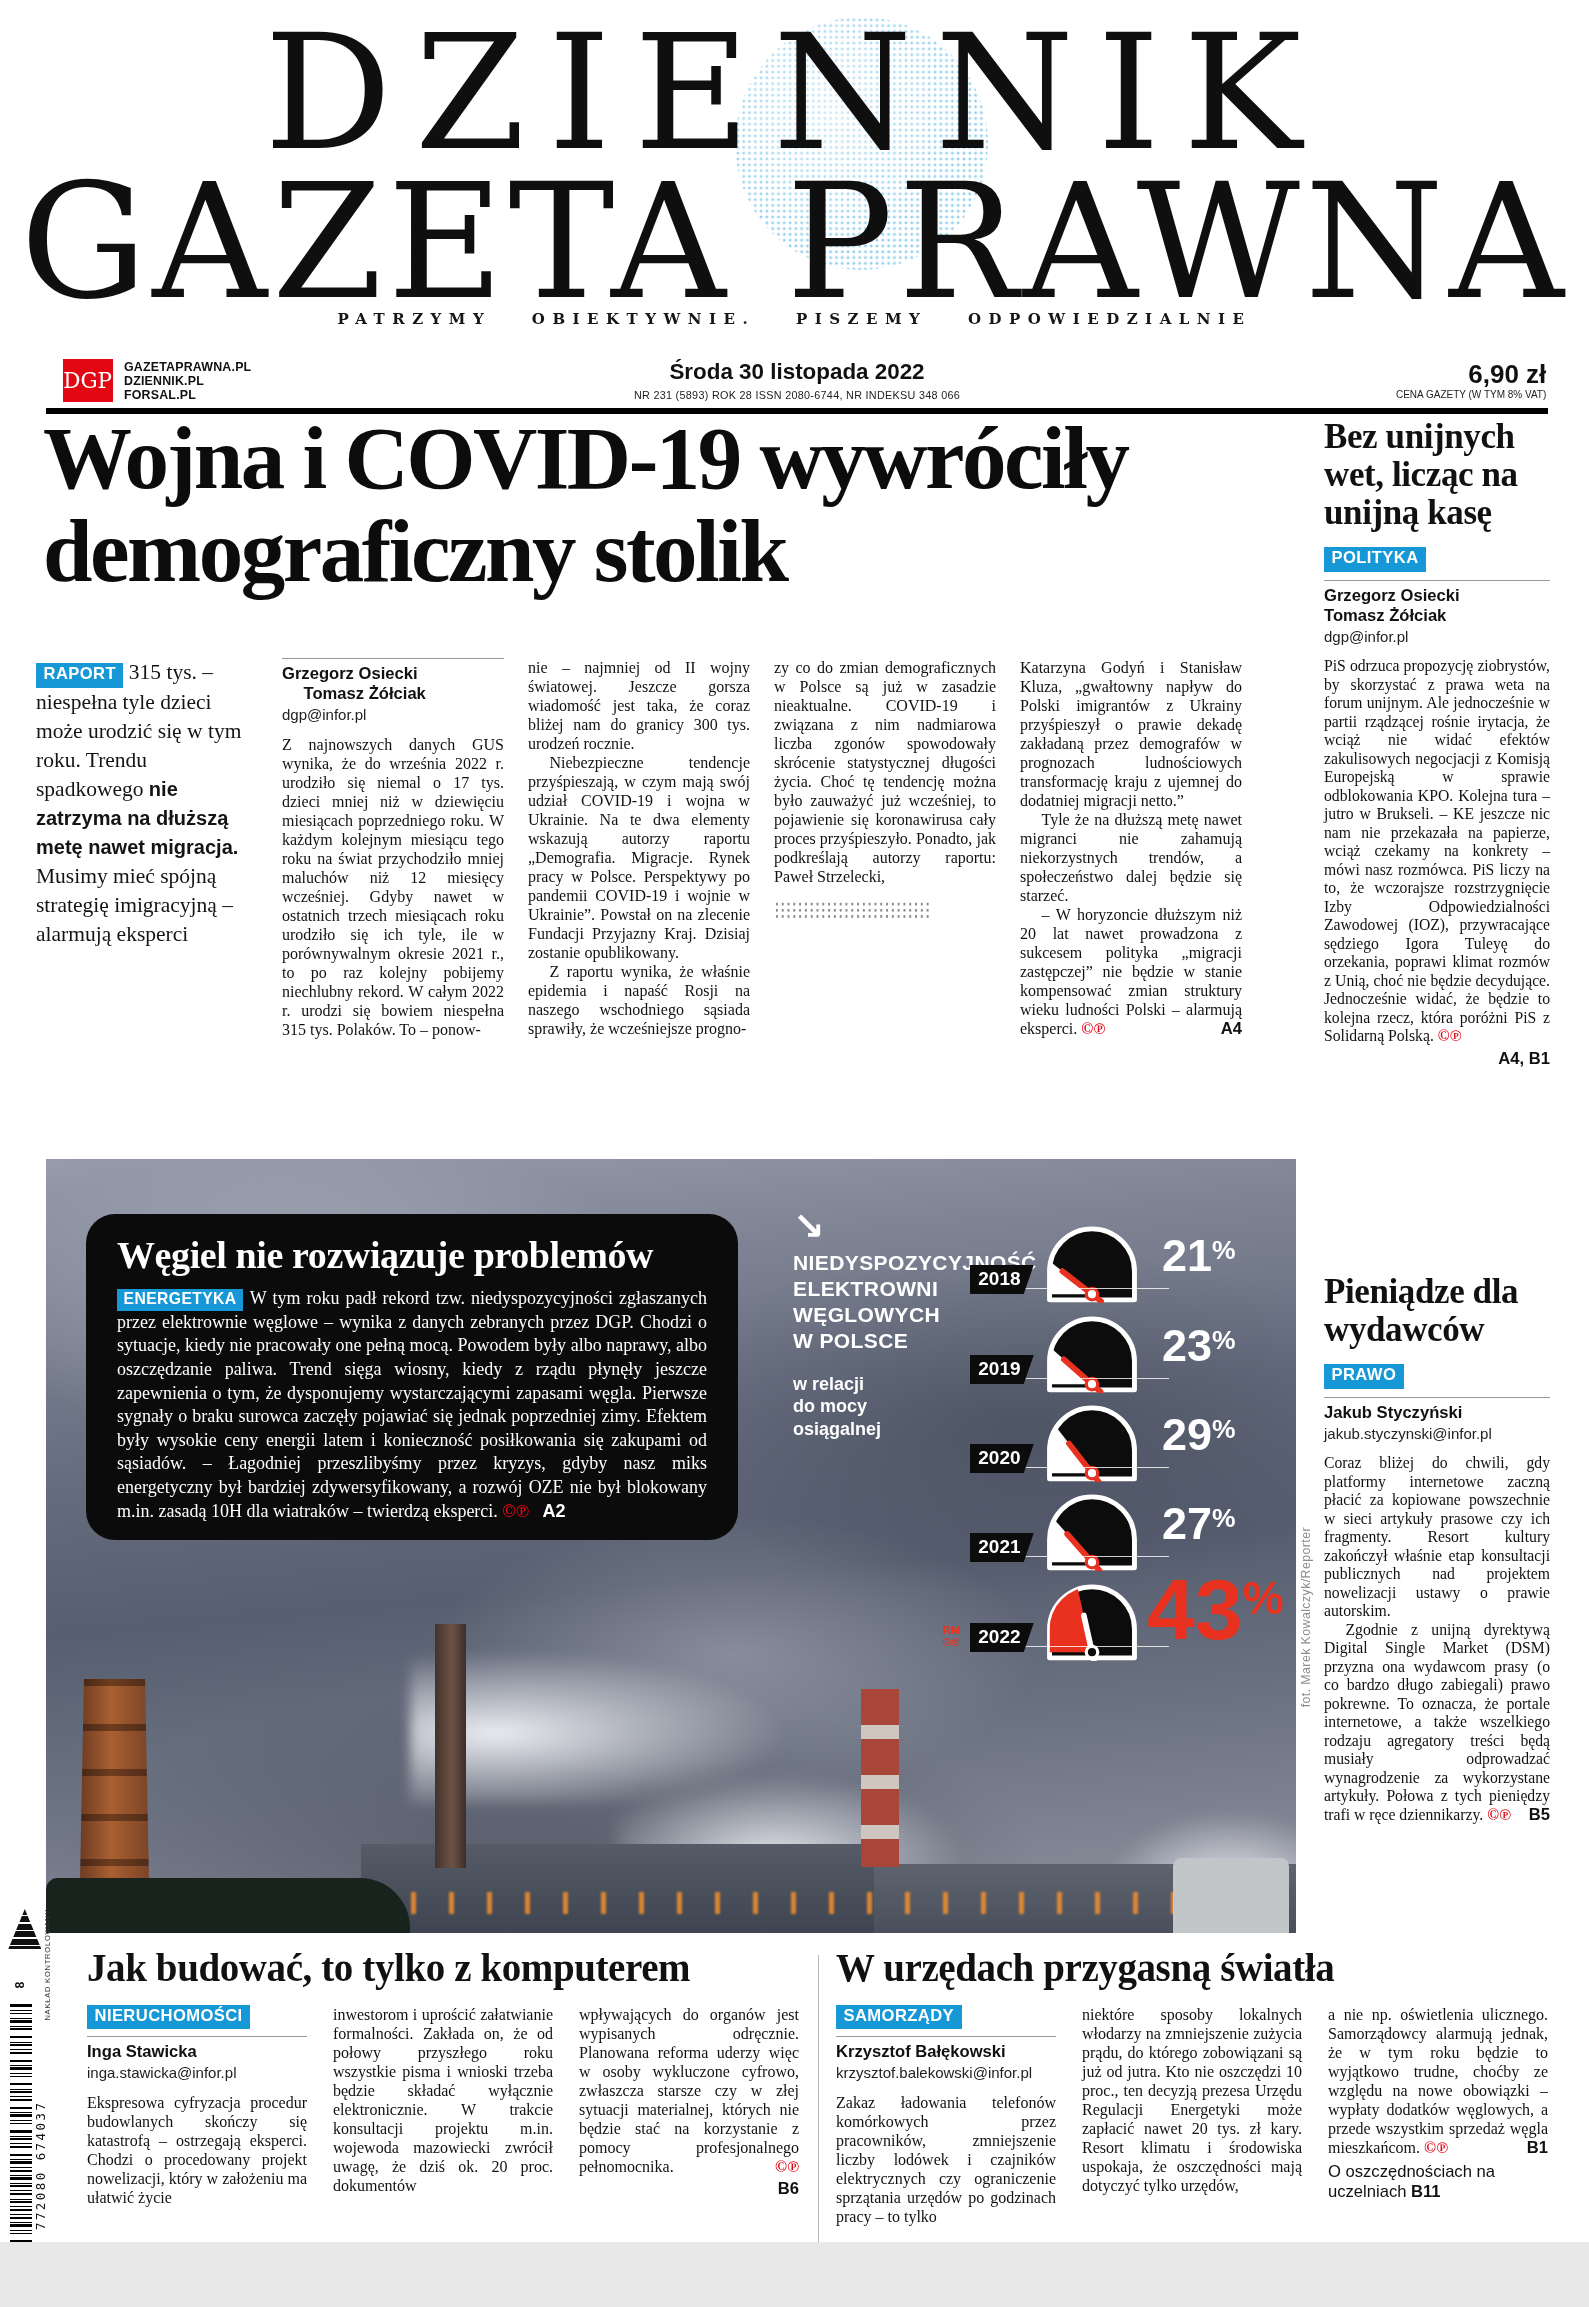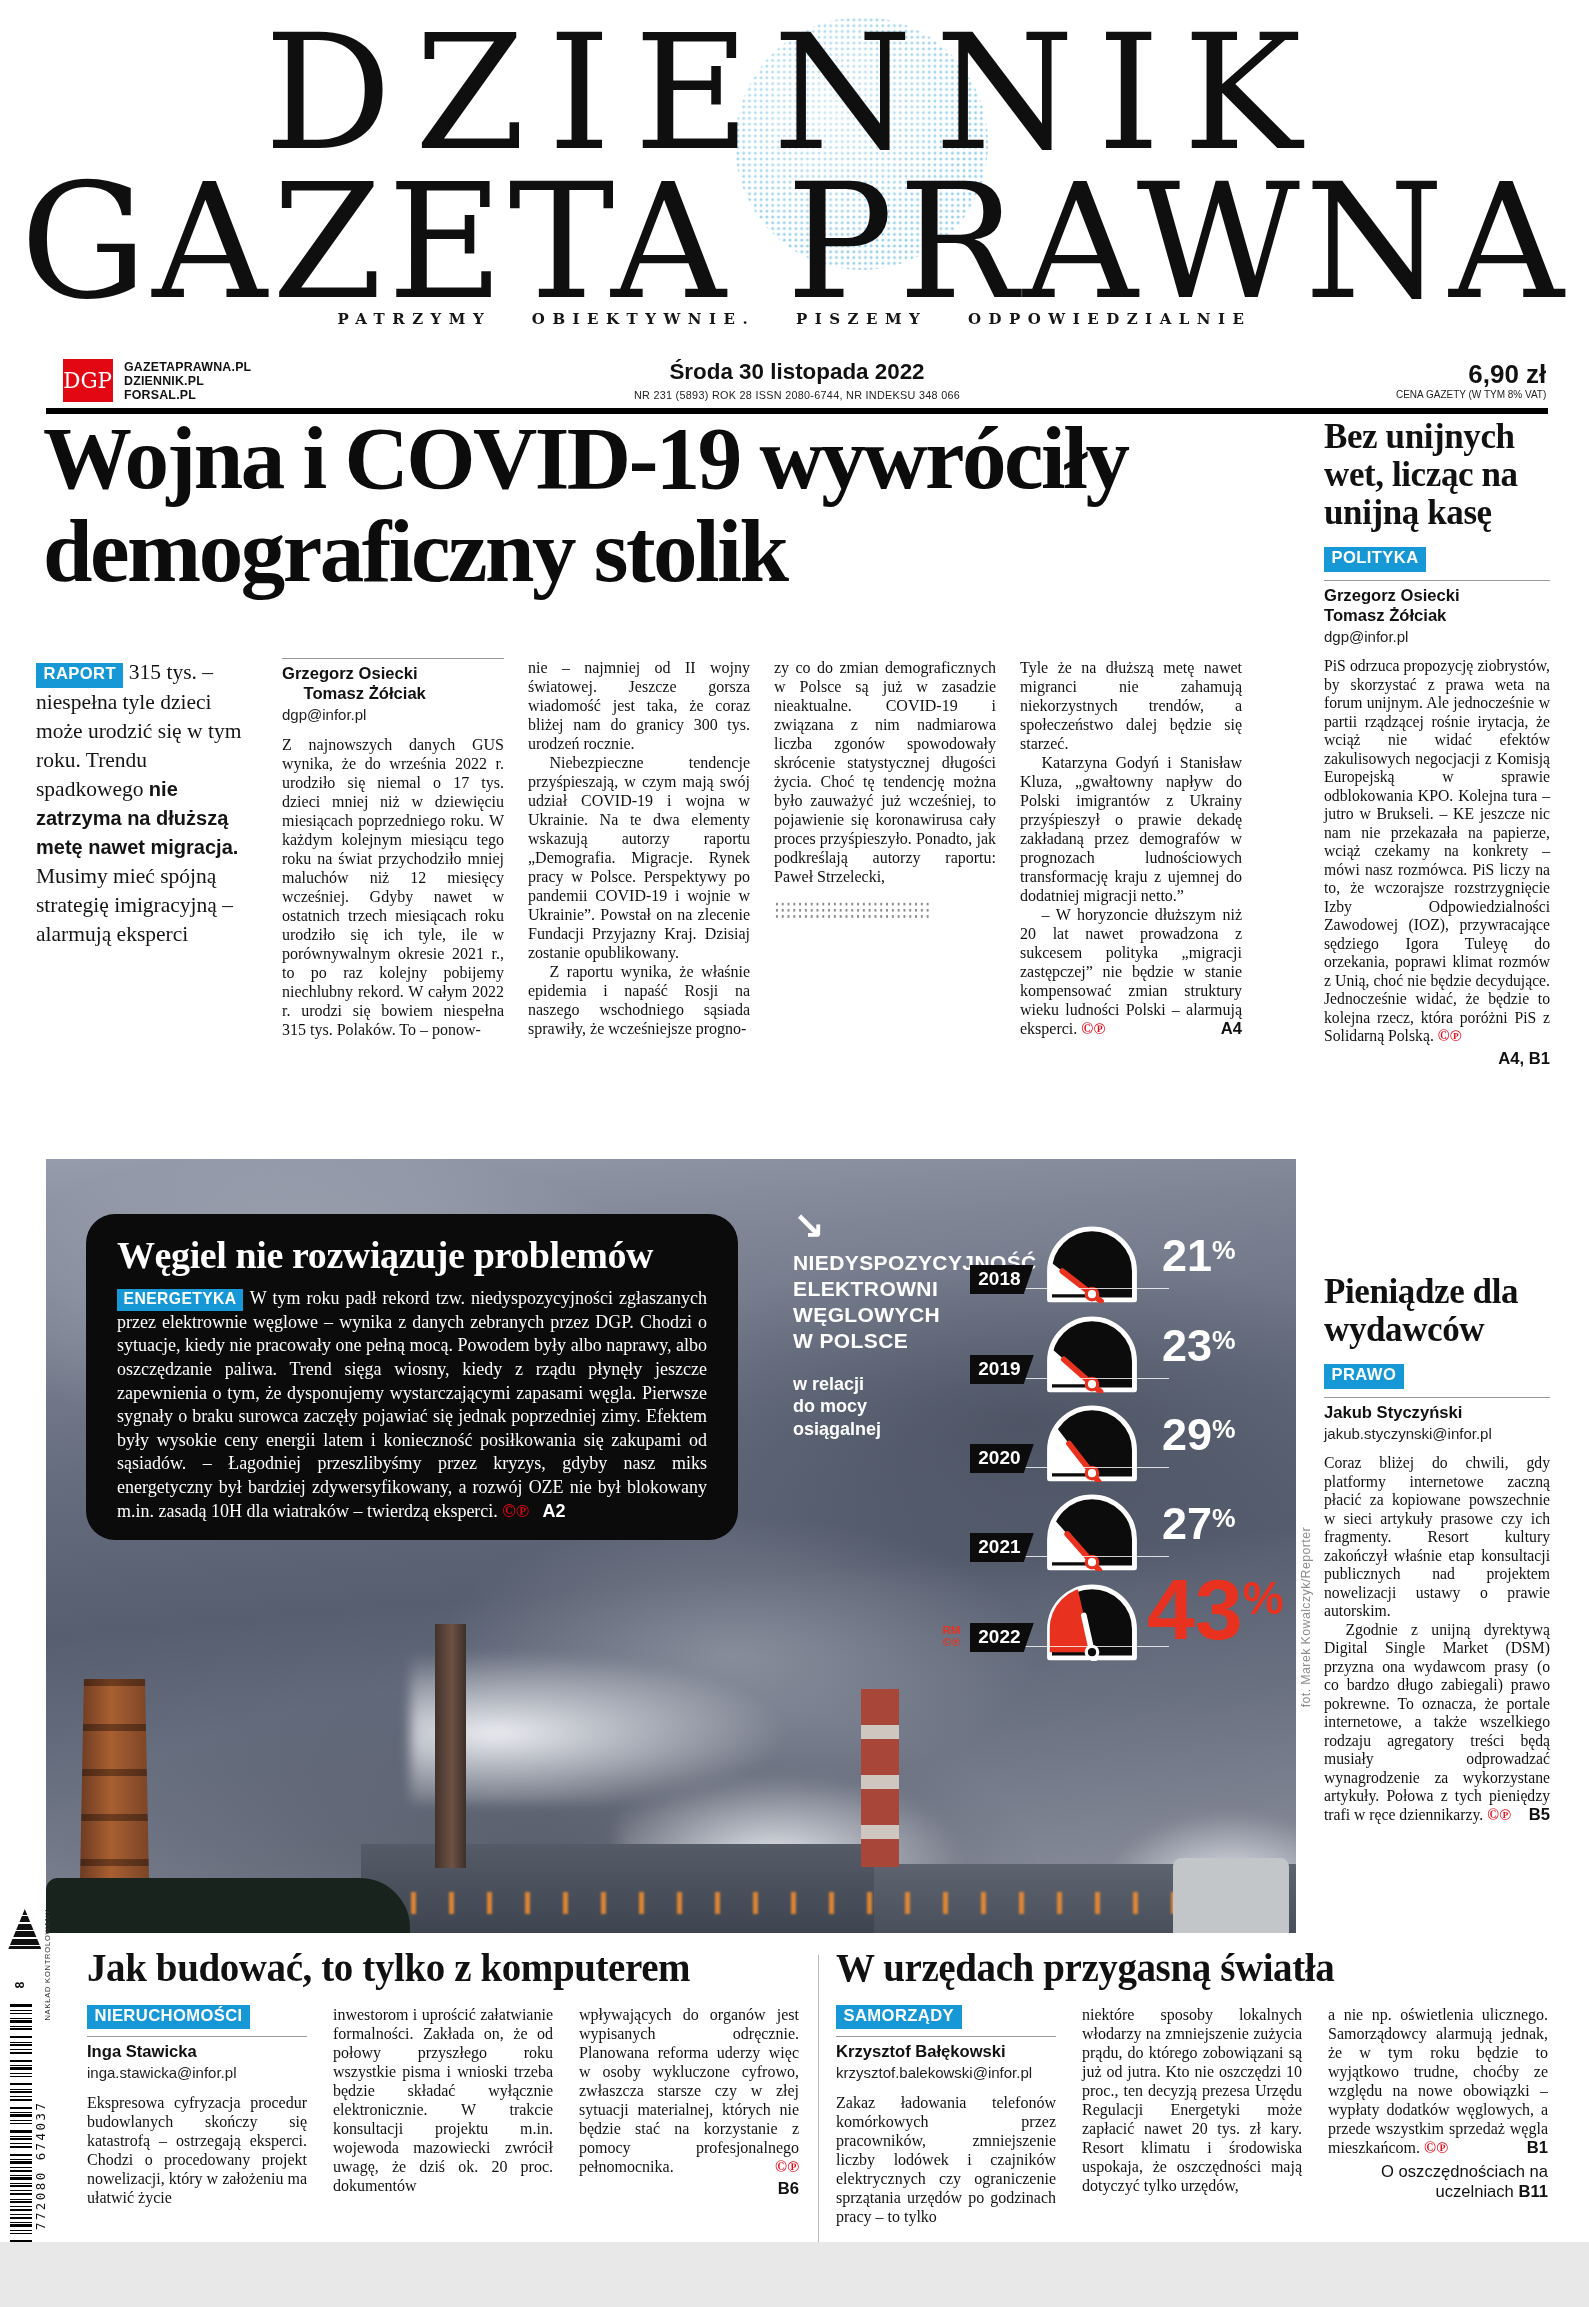--- a/index.html
+++ b/index.html
@@ -115,21 +115,21 @@
             line-height:12.4px;text-align:center}
   .pcredit{position:absolute;left:1299px;top:1527px;writing-mode:vertical-rl;transform:rotate(180deg);
            font-size:12.4px;color:#8d8d8d;letter-spacing:0.4px}
 
   
   .bart{position:absolute;top:1947px;width:712px}
   .bart.bl{left:87px}.bart.br{left:836px}
   .b-h{margin:0 0 16.6px;font-family:"Liberation Serif",serif;font-weight:bold;font-size:39px;line-height:41px;letter-spacing:-0.4px}
   .b-cols{display:flex;gap:26px;height:248px;overflow:hidden}
   .b-col{flex:0 0 220px;width:220px;font-size:16px;line-height:19px}
-  .b-extra{text-align:right;font-size:16.6px;line-height:20px;margin-top:5px;font-family:"Liberation Sans",sans-serif}
+  .b-extra{font-size:16.6px;line-height:20px;margin-top:5px;font-family:"Liberation Sans",sans-serif}
   .b-extra b{font-weight:bold}
   .vsep{position:absolute;left:818px;top:1955px;width:0.8px;height:295px;background:#b8b8b8}
   .bottomrule{position:absolute;left:46px;top:2265px;width:1502px;height:5.8px;background:#000}
 
   
   .rail-pyr{position:absolute;left:8.3px;top:1909px;width:33px;height:40px;
             background:repeating-linear-gradient(180deg,#101010 0 5.8px,#fff 5.8px 7.5px);
             clip-path:polygon(50% 0,100% 100%,0 100%)}
   .rail-ctrl{position:absolute;left:43px;top:1909px;writing-mode:vertical-rl;transform:rotate(180deg);
              font-size:7.5px;letter-spacing:0.8px;color:#333}
@@ -193,22 +193,22 @@
         </div>
     </div>
     <div class="mcol bodytext">
       <div>
           <p>zy co do zmian demograficznych w Polsce są już w zasadzie nieaktualne. COVID-19 i związana z nim nadmiarowa liczba zgonów spowodowały skrócenie statystycznej długości życia. Choć tę tendencję można było zauważyć już wcześniej, to pojawienie się koronawirusa cały proces przyśpieszyło. Ponadto, jak podkreślają autorzy raportu: Paweł Strzelecki,</p>
         </div>
       <div class="dots"></div>
     </div>
     <div class="mcol bodytext">
       <div>
+          <p>Katarzyna Godyń i Stanisław Kluza, „gwałtowny napływ do Polski imigrantów z Ukrainy przyśpieszył o prawie dekadę zakładaną przez demografów w prognozach ludnościowych transformację kraju z ujemnej do dodatniej migracji netto.”</p>
           <p>Tyle że na dłuższą metę nawet migranci nie zahamują niekorzystnych trendów, a społeczeństwo dalej będzie się starzeć.</p>
-          <p>Katarzyna Godyń i Stanisław Kluza, „gwałtowny napływ do Polski imigrantów z Ukrainy przyśpieszył o prawie dekadę zakładaną przez demografów w prognozach ludnościowych transformację kraju z ujemnej do dodatniej migracji netto.”</p>
         </div>
       <p class="lastp" style="text-indent:21.5px"><span>– W horyzoncie dłuższym niż 20 lat nawet prowadzona z sukcesem polityka „migracji zastępczej” nie będzie w stanie kompensować zmian struktury wieku ludności Polski – alarmują eksperci. </span><span class="cp">©℗</span><span class="pref-abs">A4</span></p>
     </div>
   </div>
 
   <div class="sb-art" style="top:418px">
     <h2 class="sb-h">Bez unijnych wet, licząc na unijną kasę</h2>
     <div class="sb-kick"><span class="kick">POLITYKA</span></div>
     <div class="byline">
       <div>

